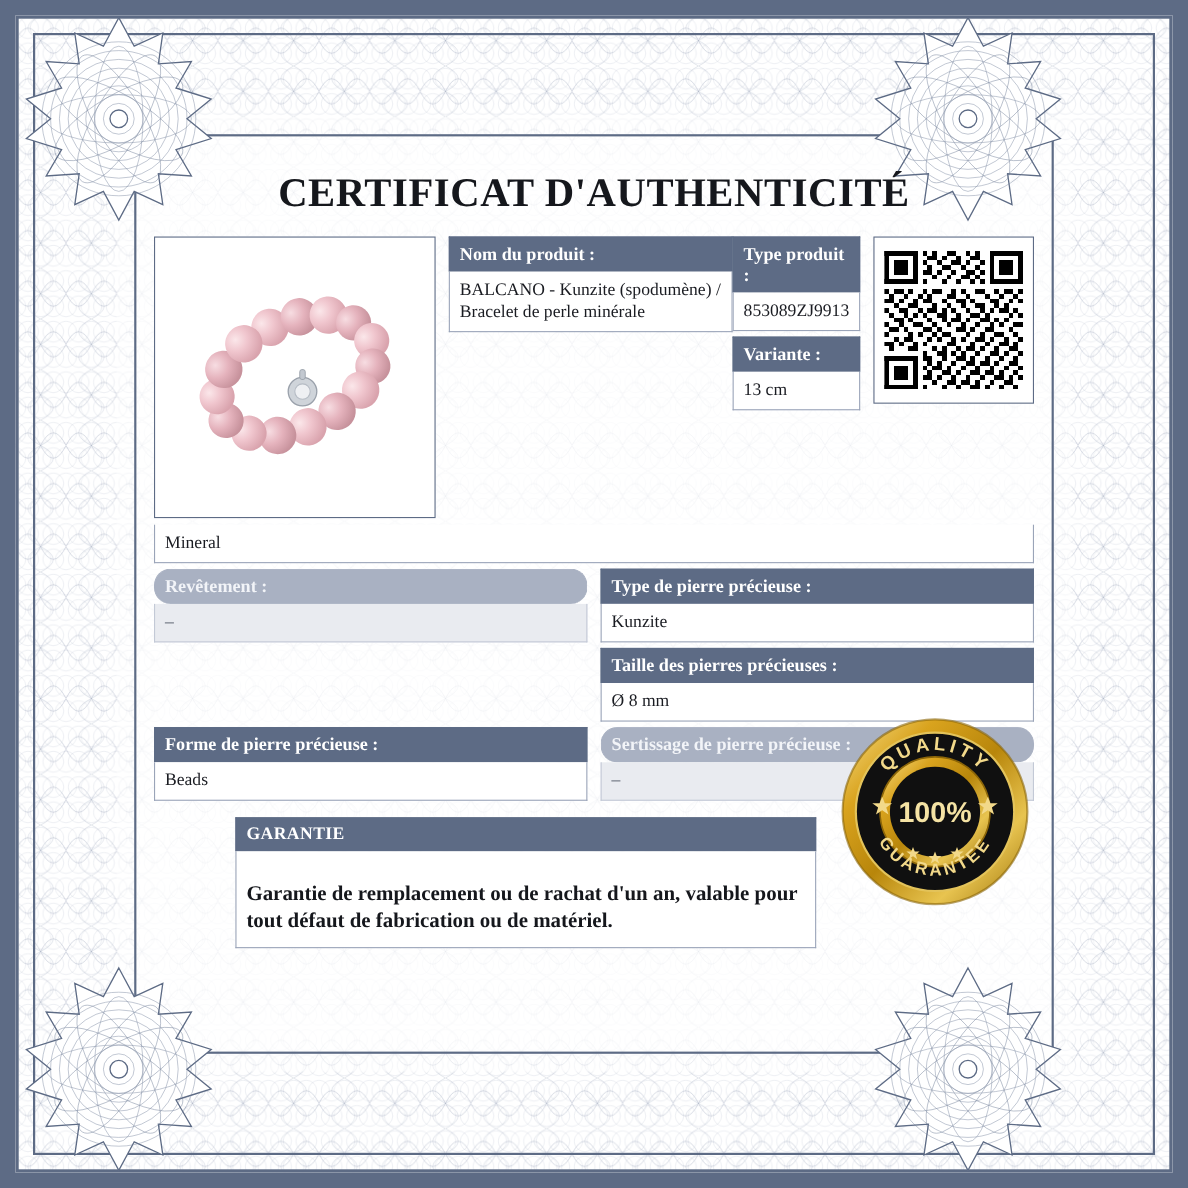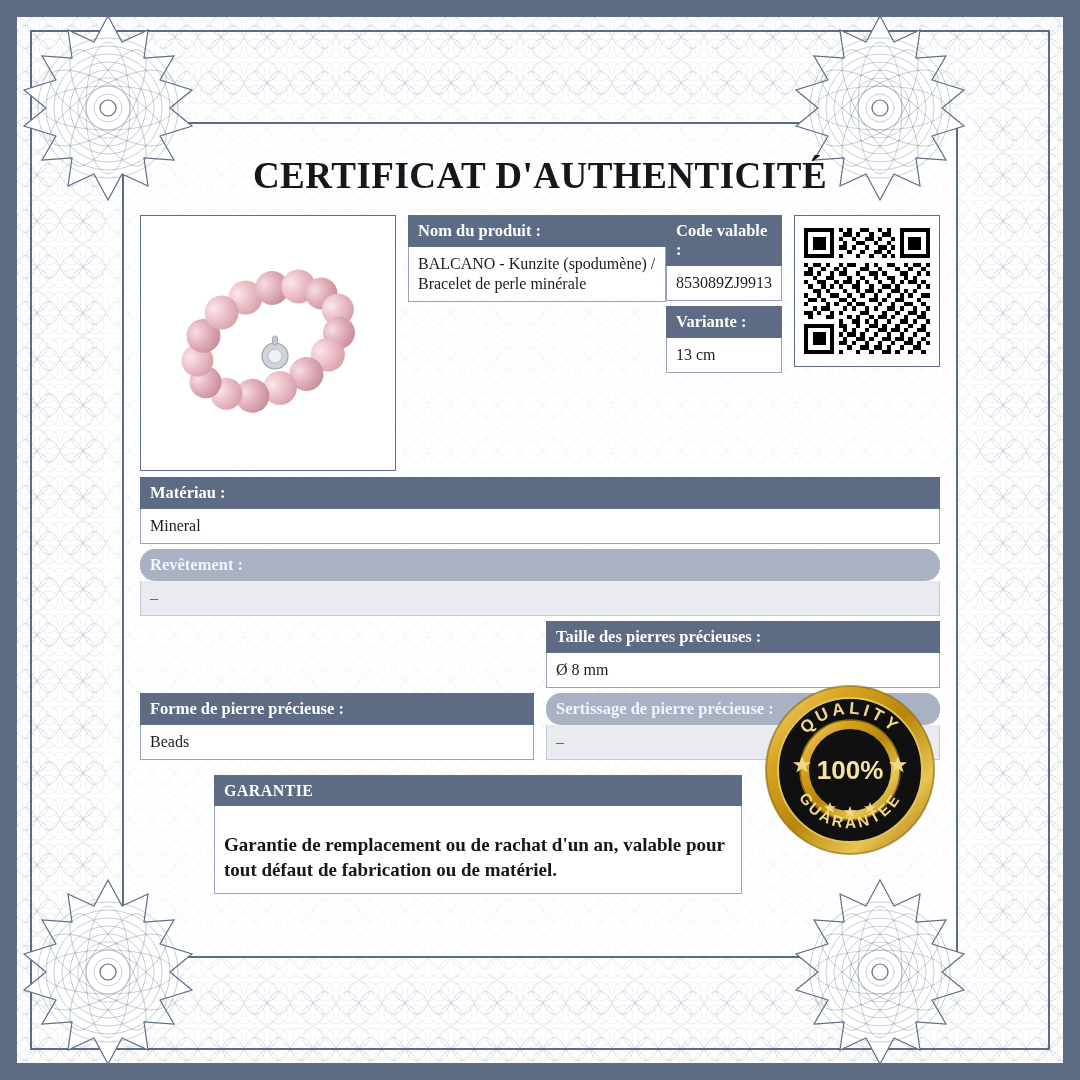--- a/index.html
+++ b/index.html
@@ -364,21 +364,21 @@
 
       <div class="right-col">
         <div class="field tall">
           <div class="field-label">Nom du produit :</div>
           <div class="field-value">BALCANO - Kunzite (spodumène) / Bracelet de perle minérale</div>
         </div>
 
         <div class="row">
           <div style="flex:1;">
             <div class="field">
-              <div class="field-label">Code valable :</div>
+              <div class="field-label">Type produit :</div>
               <div class="field-value">853089ZJ9913</div>
             </div>
             <div class="field">
               <div class="field-label">Variante :</div>
               <div class="field-value">13 cm</div>
             </div>
           </div>
 
           <div class="qr-box">
             <svg width="126" height="126" viewBox="0 0 29 29" shape-rendering="crispEdges" xmlns="http://www.w3.org/2000/svg">
@@ -613,28 +613,31 @@
                   <rect x="24" y="28" width="1" height="1"></rect>
                   <rect x="27" y="28" width="1" height="1"></rect>
               </g>
             </svg>
           </div>
         </div>
       </div>
     </div>
 
     <div class="field" style="margin-top:6px;">
-      <div class="field-label">Matériau :</div>
       <div class="field-value">Mineral</div>
     </div>
 
     <div class="two-col">
       <div class="field empty">
         <div class="field-label">Revêtement :</div>
         <div class="field-value">–</div>
+      </div>
+      <div class="field">
+        <div class="field-label">Type de pierre précieuse :</div>
+        <div class="field-value">Kunzite</div>
       </div>
     </div>
 
     <div class="two-col">
       <div class="field">
       </div>
       <div class="field">
         <div class="field-label">Taille des pierres précieuses :</div>
         <div class="field-value">Ø 8 mm</div>
       </div>

